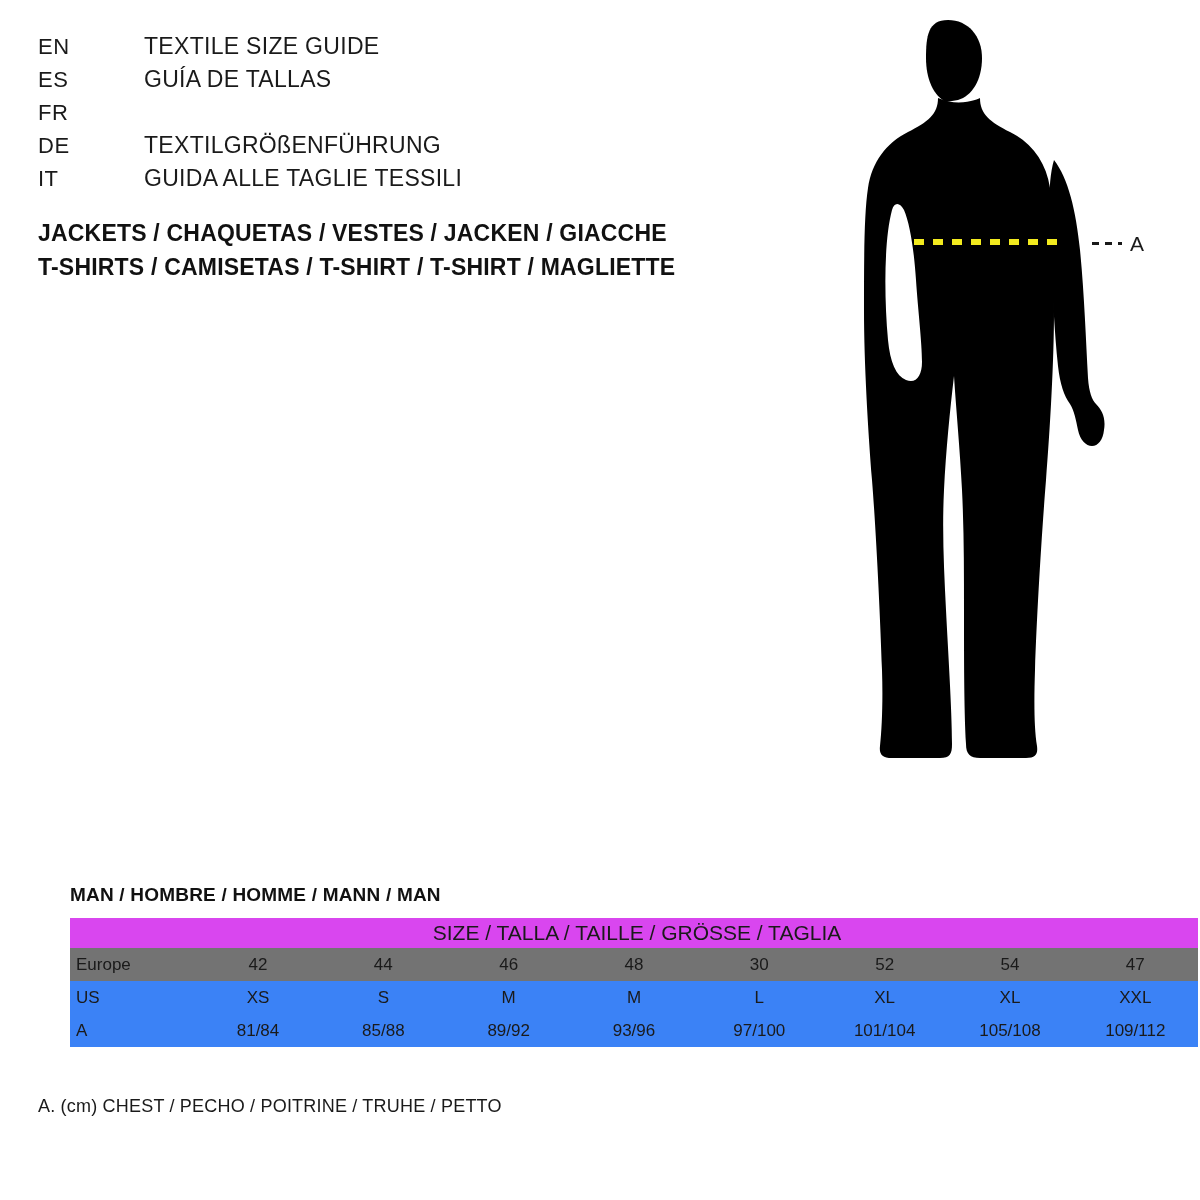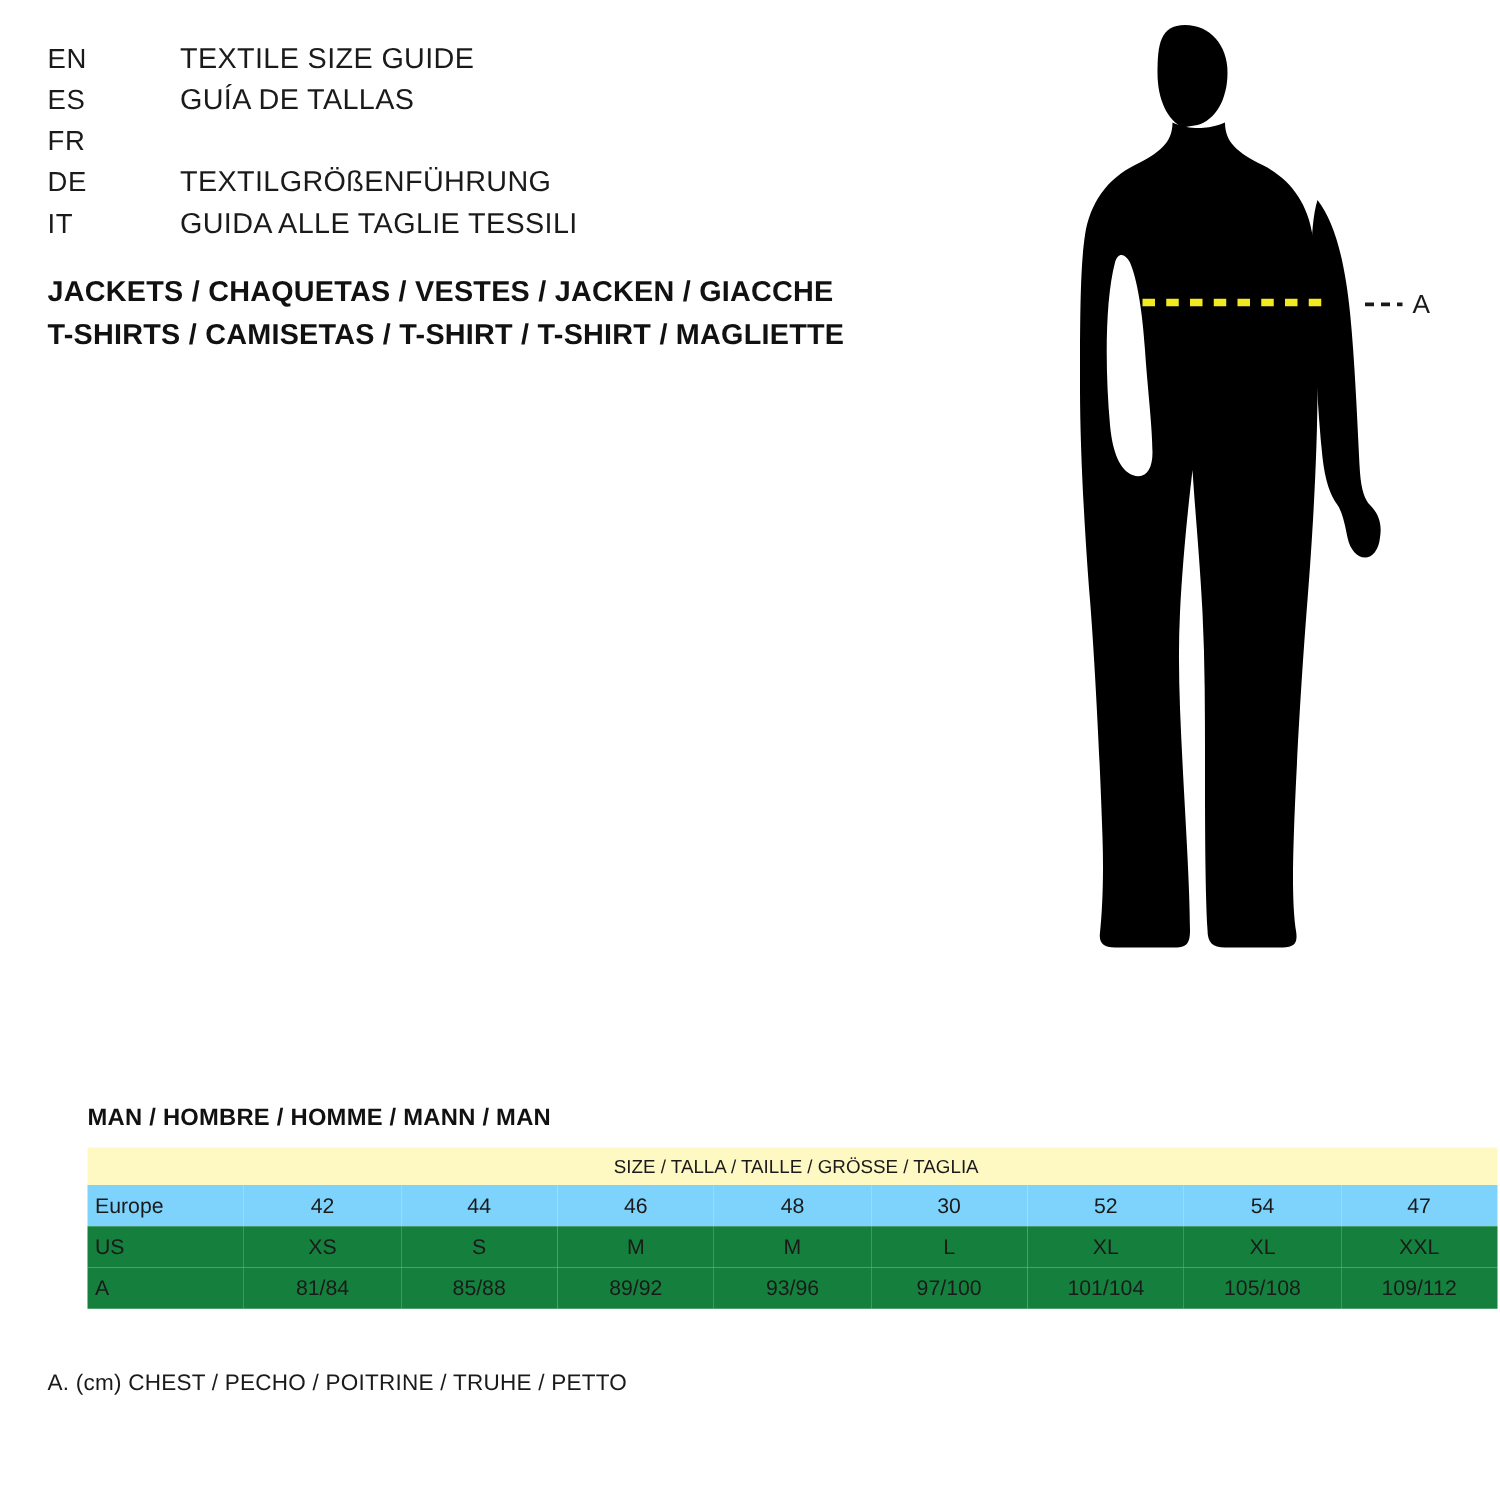--- a/index.html
+++ b/index.html
@@ -96,39 +96,39 @@
     letter-spacing: 0.2px;
     margin-bottom: 12px;
     color: #111111;
   }
   table.size-table {
     border-collapse: collapse;
     width: 1128px;
     table-layout: fixed;
   }
   table.size-table tr.head-row td {
-    background: #fef9c3;
-    color: #1a1a1a;
-    font-size: 15px;
+    background: #d946ef;
+    color: #1a1a1a;
+    font-size: 21px;
     height: 30px;
     padding: 0 0 0 6px;
   }
   table.size-table td {
     font-size: 17px;
     height: 31px;
     text-align: center;
     color: #1a1a1a;
     border: none;
   }
   table.size-table td.rowlabel {
     text-align: left;
     padding-left: 6px;
   }
-  tr.band-light td { background: #7dd3fc; }
-  tr.band-dark td { background: #15803d; }
+  tr.band-light td { background: #737373; }
+  tr.band-dark td { background: #3b82f6; }
 
   .footnote {
     position: absolute;
     left: 38px;
     top: 1096px;
     font-size: 18px;
     letter-spacing: 0.2px;
     color: #1a1a1a;
   }
 </style>

